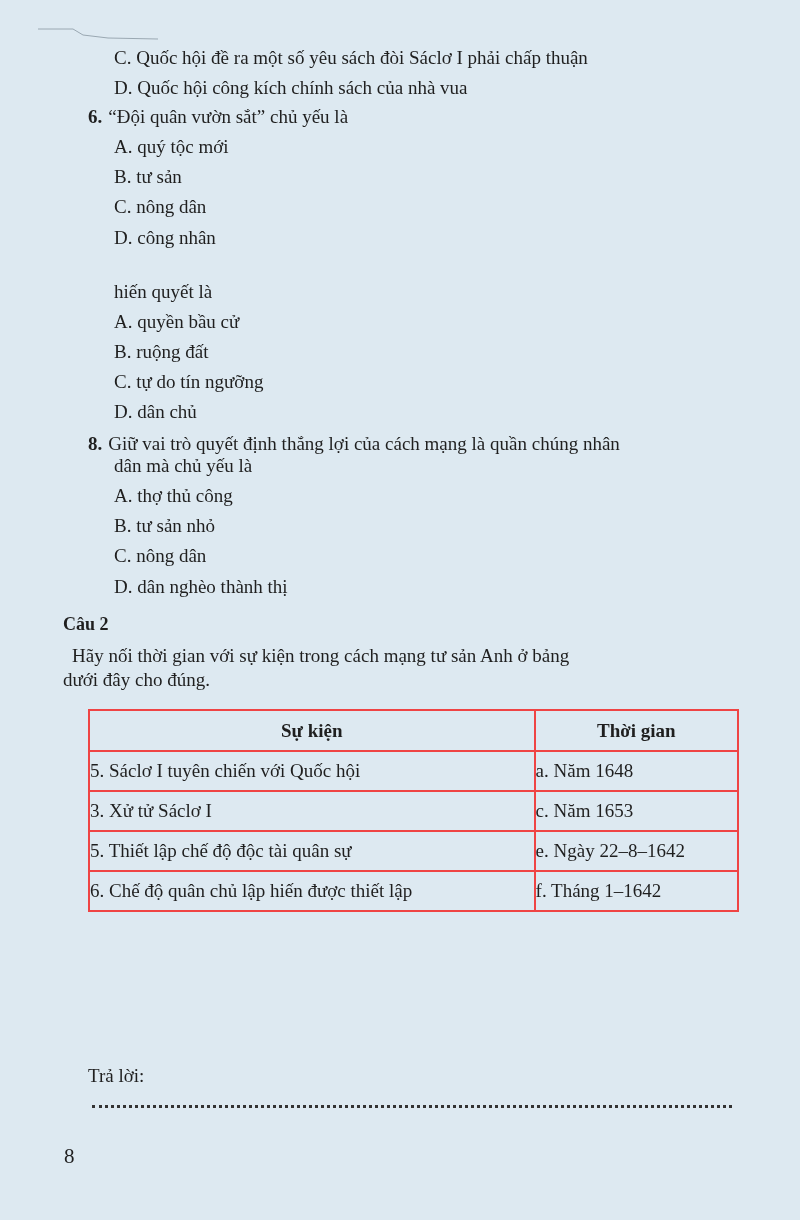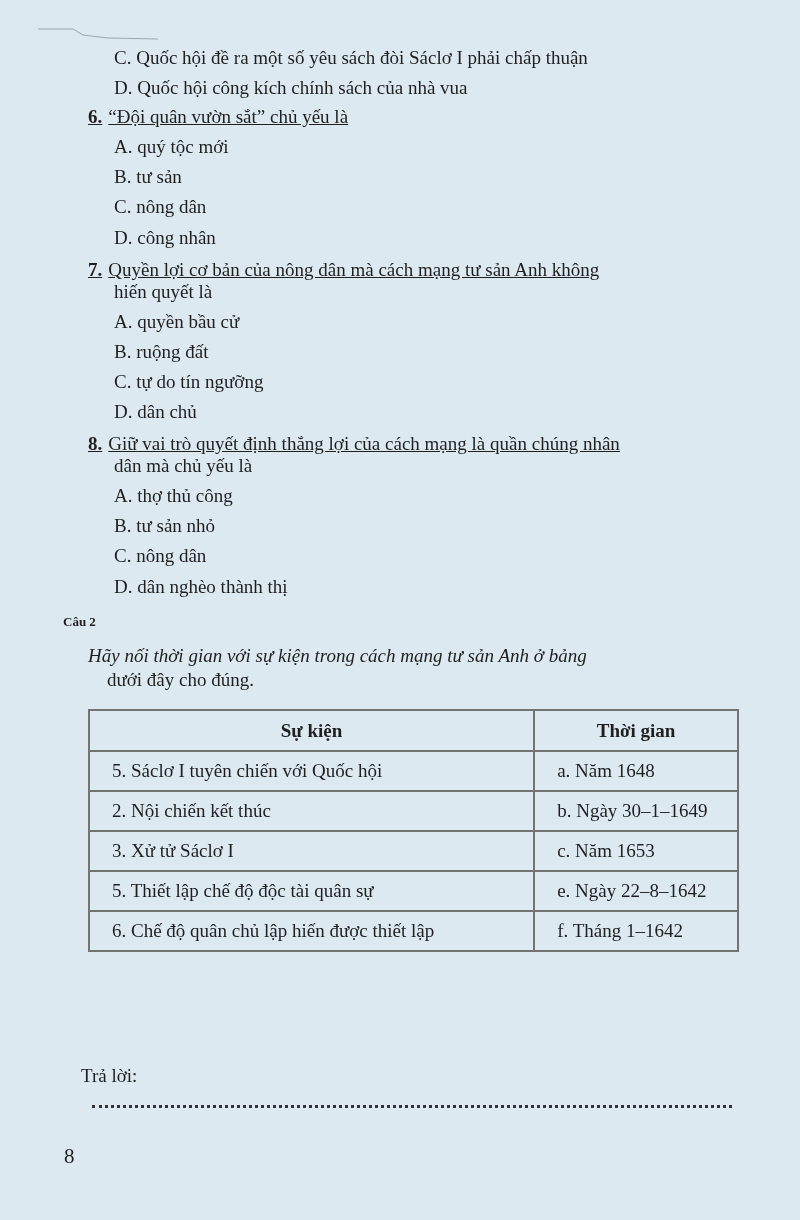--- a/index.html
+++ b/index.html
@@ -26,59 +26,59 @@
       width: 120px; height: 14px;
     }
     .line {
       position: absolute;
       font-size: 19px;
       line-height: 22px;
       white-space: nowrap;
       font-family: "Liberation Serif", "DejaVu Serif", serif;
     }
     .opt { left: 114px; }
-    .q { left: 88px; text-decoration: underline; }
+    .q { left: 88px; }
     .q .num { font-weight: bold; margin-right: 6px; }
     .q-cont { left: 114px; }
     .section {
       position: absolute;
       left: 63px;
-      font-size: 13px;
+      font-size: 18px;
       font-weight: bold;
       font-family: "Liberation Serif", "DejaVu Serif", serif;
     }
-    .instr { left: 88px; font-style: italic; }
-    .instr2 { left: 63px; margin-left: 44px; }
+    .instr { left: 72px; }
+    .instr2 { left: 63px; }
 
     table.match {
       position: absolute;
       left: 88px;
       top: 709px;
       width: 651px;
       border-collapse: collapse;
       font-family: "Liberation Serif", "DejaVu Serif", serif;
       font-size: 19px;
     }
     table.match td, table.match th {
-      border: 2px solid #737373;
+      border: 2px solid #ef4444;
       height: 38px;
-      padding: 0 22px;
+      padding: 0 0;
       text-align: left;
       vertical-align: middle;
       white-space: nowrap;
     }
     table.match th {
       font-weight: bold;
       text-align: center;
       height: 39px;
     }
     table.match col.c1 { width: 447px; }
     table.match col.c2 { width: 204px; }
 
-    .answer-label { left: 81px; top: 1065px; }
+    .answer-label { left: 88px; top: 1065px; }
     .dots {
       position: absolute;
       left: 92px;
       top: 1101px;
       width: 640px;
       height: 4px;
       border-bottom: 3px dotted #333;
     }
     .pagenum {
       position: absolute;
@@ -119,23 +119,20 @@
   </div>
   <div class="line opt" style="top:196px">
     <span>C.</span>
     <span>nông dân</span>
   </div>
   <div class="line opt" style="top:227px">
     <span>D.</span>
     <span>công nhân</span>
   </div>
 
-  <div class="line q" style="top:259px">
-    <span class="num">7.</span><span>Quyền lợi cơ bản của nông dân mà cách mạng tư sản Anh không</span>
-  </div>
   <div class="line q-cont" style="top:281px">
     <span>hiến quyết là</span>
   </div>
   <div class="line opt" style="top:311px">
     <span>A.</span>
     <span>quyền bầu cử</span>
   </div>
   <div class="line opt" style="top:341px">
     <span>B.</span>
     <span>ruộng đất</span>
@@ -186,24 +183,20 @@
         <th>Sự kiện</th>
         <th>Thời gian</th>
       </tr>
     </thead>
     <tbody>
       <tr>
         <td>5. Sáclơ I tuyên chiến với Quốc hội</td>
         <td>a. Năm 1648</td>
       </tr>
       <tr>
-        <td>2. Nội chiến kết thúc</td>
-        <td>b. Ngày 30–1–1649</td>
-      </tr>
-      <tr>
         <td>3. Xử tử Sáclơ I</td>
         <td>c. Năm 1653</td>
       </tr>
       <tr>
         <td>5. Thiết lập chế độ độc tài quân sự</td>
         <td>e. Ngày 22–8–1642</td>
       </tr>
       <tr>
         <td>6. Chế độ quân chủ lập hiến được thiết lập</td>
         <td>f. Tháng 1–1642</td>

